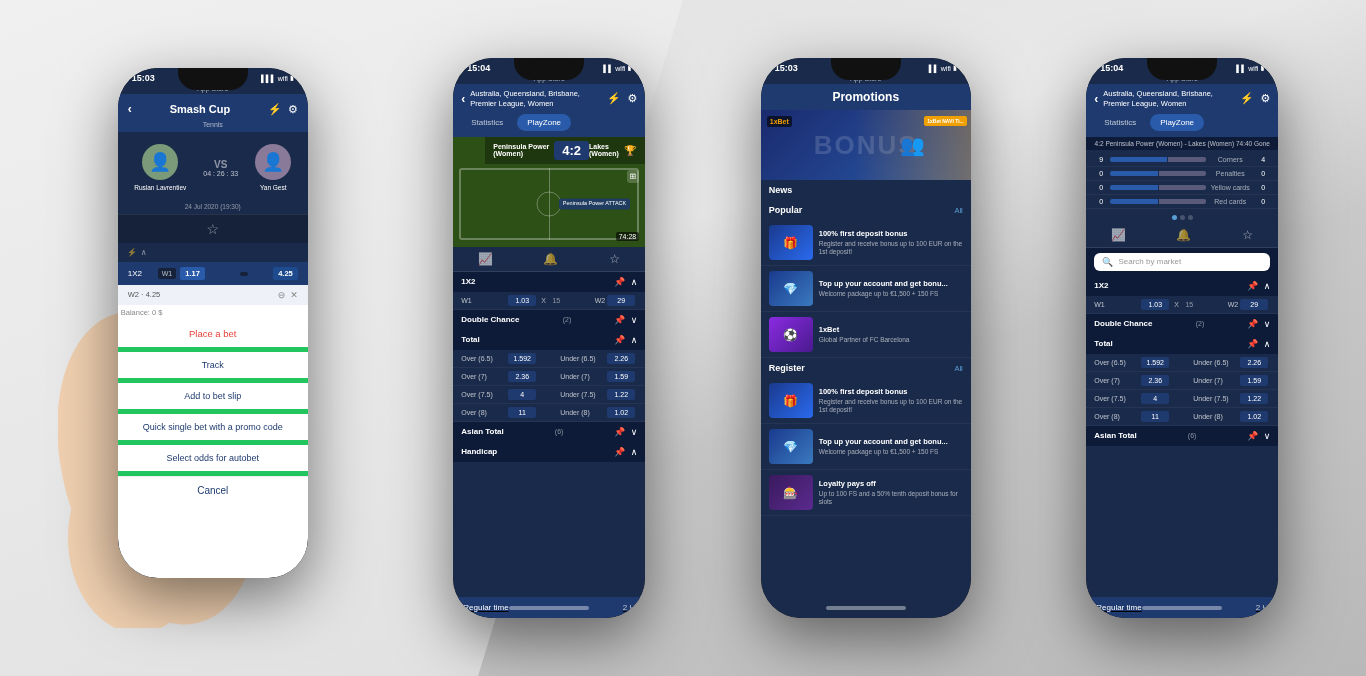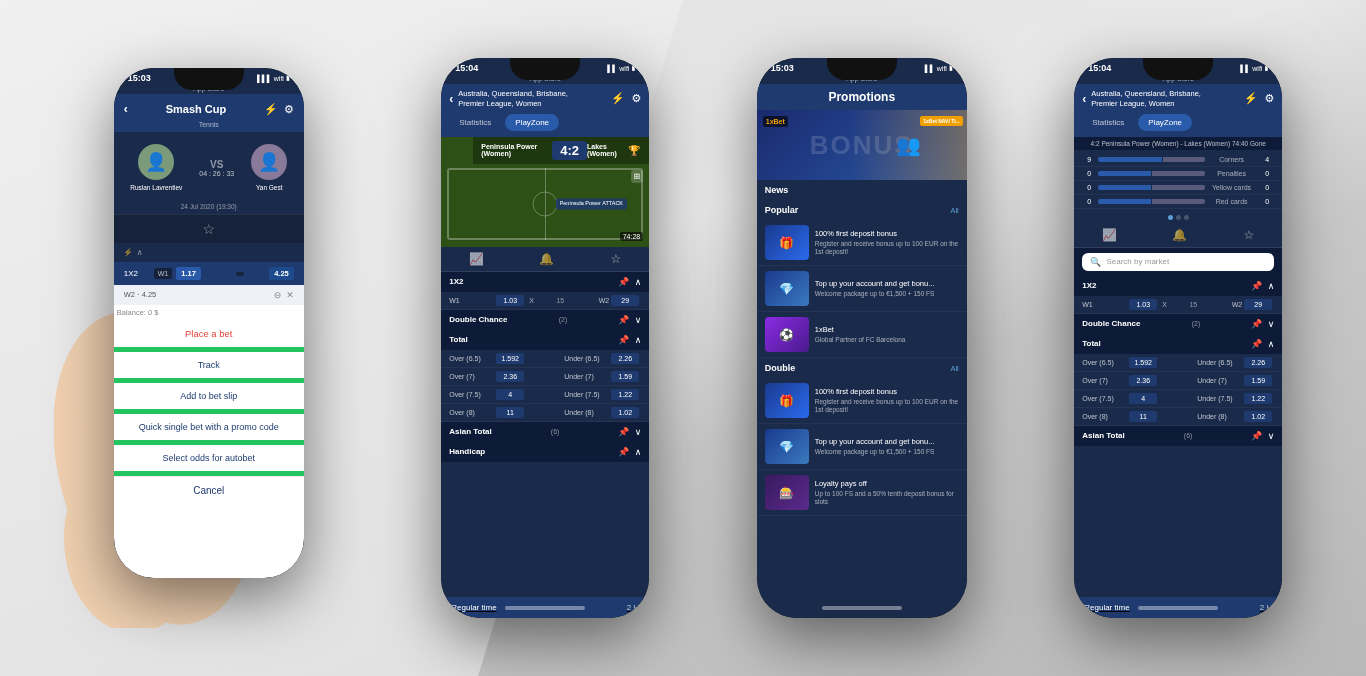--- a/index.html
+++ b/index.html
@@ -30,21 +30,21 @@
       position: relative;
       width: 250px;
       height: 580px;
       display: flex;
       align-items: center;
       justify-content: center;
     }
 
     
     .phone {
-      width: 208px;
+      width: 192px;
       height: 560px;
       background: #111;
       border-radius: 40px;
       position: relative;
       overflow: hidden;
       box-shadow: 0 20px 60px rgba(0,0,0,0.5);
       flex-shrink: 0;
     }
 
     .phone-screen {
@@ -550,21 +550,21 @@
       align-items: center;
       justify-content: center;
       font-size: 10px;
     }
 
     .promo-info { flex: 1; }
 
     .promo-item-title {
       color: white;
       font-size: 7.5px;
-      font-weight: 400;
+      font-weight: 700;
       margin-bottom: 2px;
     }
 
     .promo-item-desc {
       color: rgba(255,255,255,0.6);
       font-size: 6.5px;
       line-height: 1.3;
     }
 
     
@@ -1011,21 +1011,21 @@
             </div>
             <div class="promo-info">
               <div class="promo-item-title">1xBet</div>
               <div class="promo-item-desc">Global Partner of FC Barcelona</div>
             </div>
           </div>
         </div>
 
         <div style="background:#1a2a4a;">
           <div class="promo-section-header">
-            <span class="promo-section-title">Double</span>
+            <span class="promo-section-title">Register</span>
             <span class="promo-all">All</span>
           </div>
 
           <div class="promo-item">
             <div class="promo-thumb" style="background:linear-gradient(135deg,#1a3a8e,#2a6aee);">
               <span style="font-size:12px;">🎁</span>
             </div>
             <div class="promo-info">
               <div class="promo-item-title">100% first deposit bonus</div>
               <div class="promo-item-desc">Register and receive bonus up to 100 EUR  on the 1st deposit!</div>

